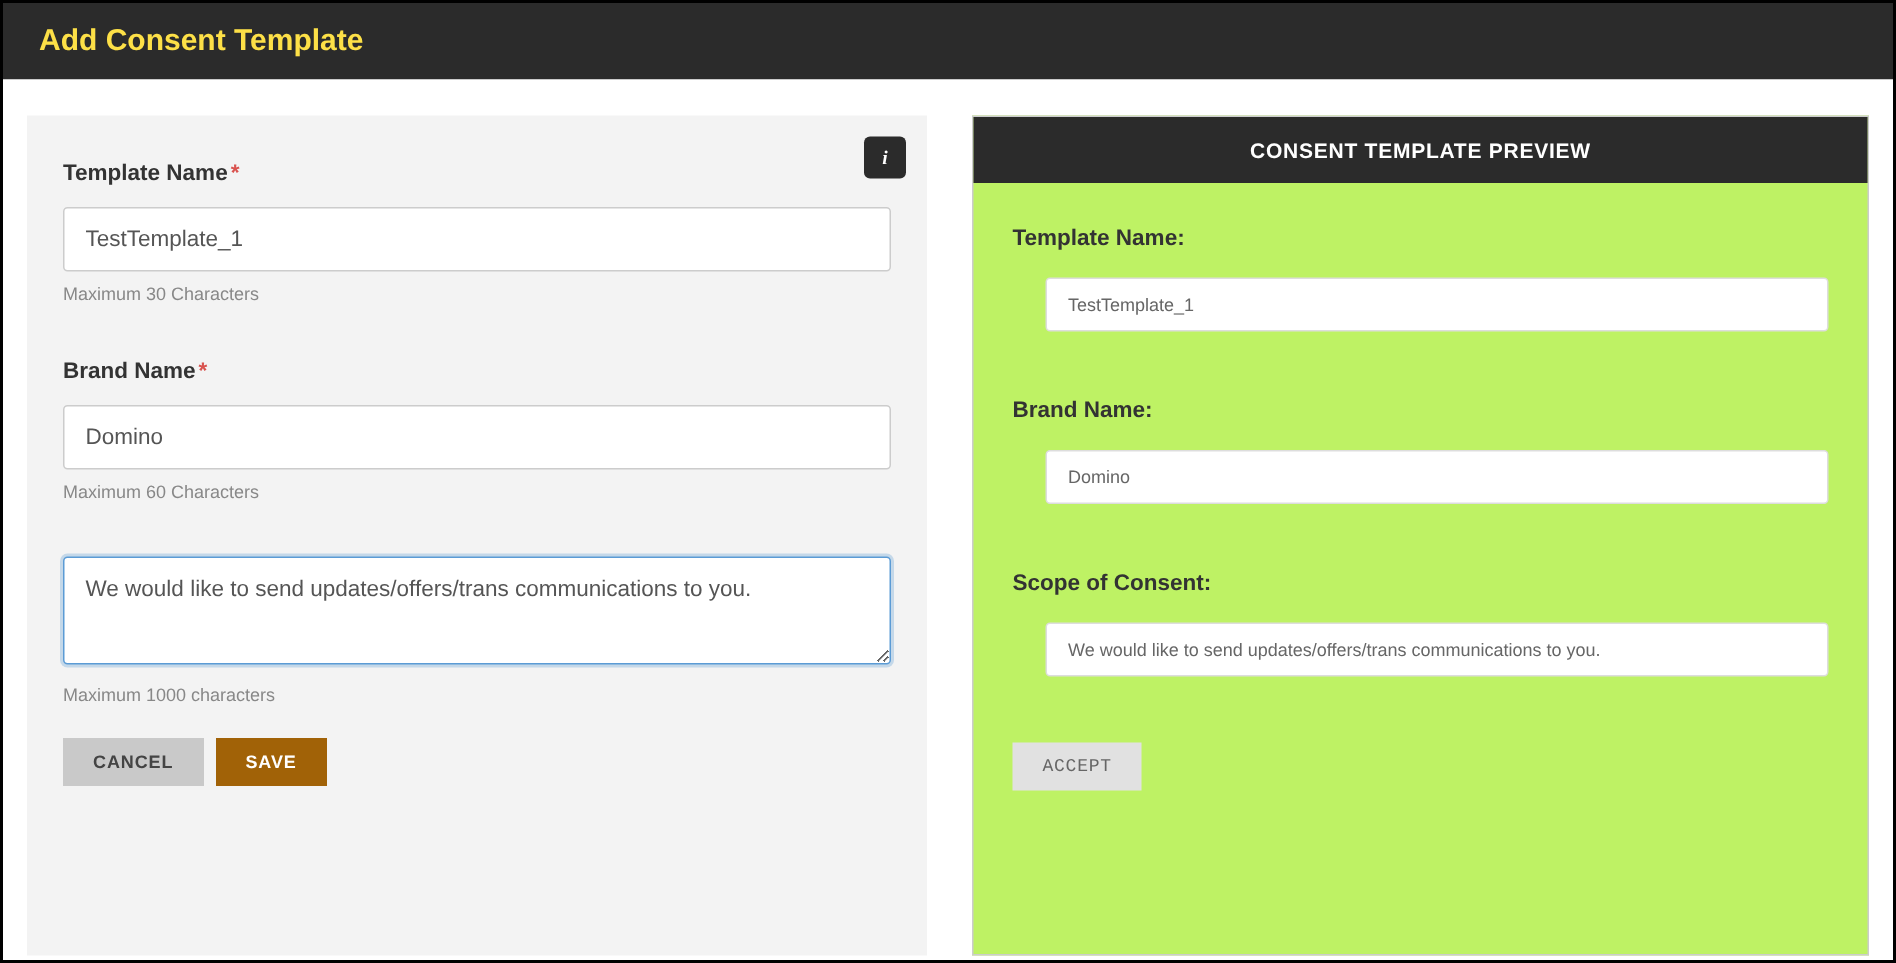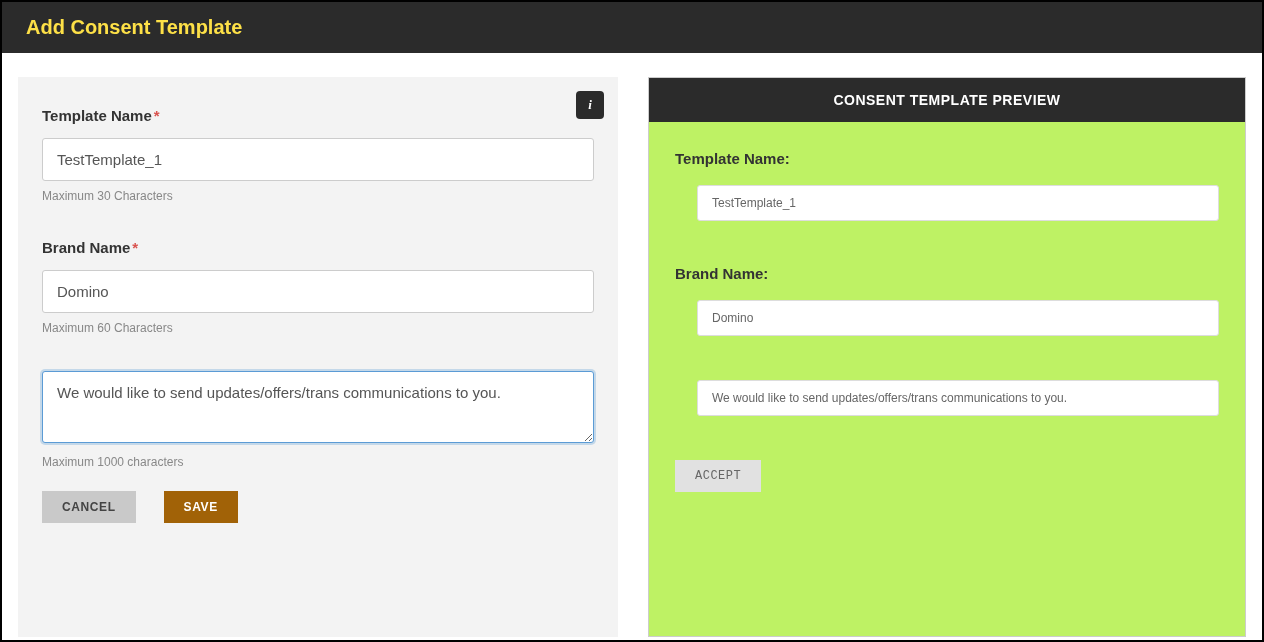--- a/index.html
+++ b/index.html
@@ -80,21 +80,21 @@
     resize: both;
     outline: none;
     box-shadow: 0 0 0 2px rgba(91,155,213,0.3);
     font-family: inherit;
   }
   .helper-text {
     font-size: 12px;
     color: #888;
     margin-top: 8px;
   }
-  .button-row { display: flex; gap: 28px; }
+  .button-row { display: flex; gap: 8px; }
   .btn {
     padding: 9px 20px;
     font-size: 12px;
     font-weight: 600;
     letter-spacing: 0.6px;
     border: none;
     cursor: pointer;
     text-transform: uppercase;
   }
   .btn-cancel { background: #c9c9c9; color: #444; }
@@ -192,20 +192,21 @@
         <span class="preview-label">Template Name:</span>
         <div class="preview-value">TestTemplate_1</div>
       </div>
 
       <div class="preview-group">
         <span class="preview-label">Brand Name:</span>
         <div class="preview-value">Domino</div>
       </div>
 
       <div class="preview-group">
+        <span class="preview-label">Scope of Consent:</span>
         <div class="preview-value">We would like to send updates/offers/trans communications to you.</div>
       </div>
 
       <button class="btn-accept">ACCEPT</button>
     </div>
   </div>
 
 </div>
 
 </body></html>

